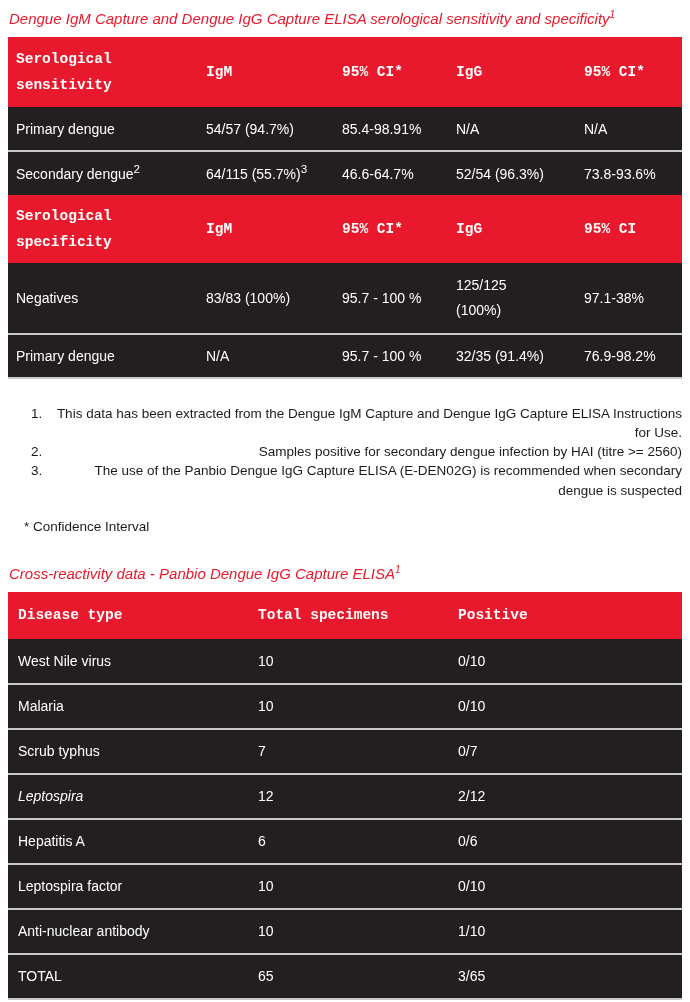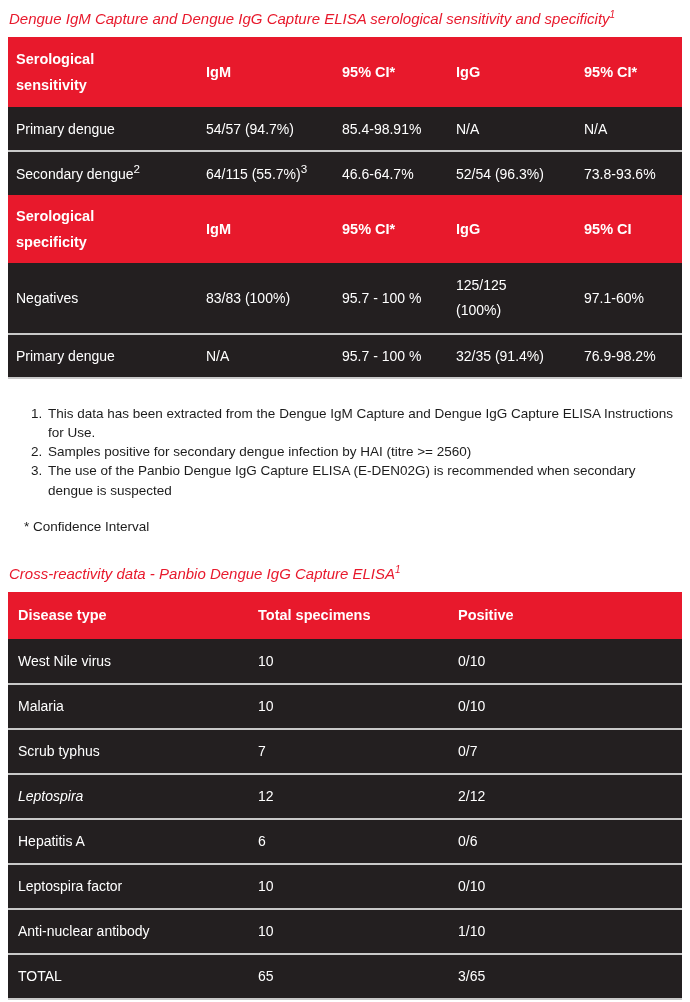--- a/index.html
+++ b/index.html
@@ -30,21 +30,21 @@
   .t2 col.c0{width:240px} .t2 col.c1{width:200px} .t2 col.c2{width:234px}
 
   th, td {
     text-align:left;
     vertical-align:middle;
     font-size:14px;
     padding:0 4px 0 8px;
   }
   .t2 th, .t2 td { padding-left:10px; }
 
-  tr.hdr { background: var(--header_red, #e8192c); color:#ffffff; }
+  tr.hdr { background: var(--header_red, #e8192c); color:#ffffff;font-family:Liberation Mono, monospace; }
   tr.hdr th { font-weight:bold; font-size:14.5px; }
   tr.dark { background: var(--row_dark, #231f20); color:#ffffff; }
   tr.sep > td { border-bottom: 2px solid var(--separator, #c9c9c9); }
 
   .h70 { height:70px; }
   .h68 { height:68px; }
   .h44 { height:44px; }
   .h71 { height:71px; }
   .h47 { height:47px; }
   .h45 { height:45px; }
@@ -54,21 +54,21 @@
   .italic { font-style:italic;margin-top:48px; }
   sup { line-height:0; }
 
   .footnotes {
     margin: 25px 0 0 0;
     padding-left: 38px;
     font-size: 13.5px;
     line-height: 1.42;
     color:#1c1c1c;
   }
-  .footnotes li { padding-left: 2px; }
+  .footnotes li { padding-left: 2px; text-align: right; }
 
   .ci-note {
     margin: 19px 0 0 16px;
     font-size: 13.5px;
     color:#1c1c1c;
   }
 
   .title2 { margin-top: 31px; margin-bottom: 10px; }
 </style>
 </head>
@@ -113,21 +113,21 @@
         <th>IgM</th>
         <th>95% CI*</th>
         <th>IgG</th>
         <th>95% CI</th>
       </tr>
       <tr class="dark sep h71">
         <td>Negatives</td>
         <td>83/83 (100%)</td>
         <td>95.7 - 100 %</td>
         <td><span class="narrow">125/125 (100%)</span></td>
-        <td>97.1-60%</td>
+        <td>97.1-38%</td>
       </tr>
       <tr class="dark sep h44">
         <td>Primary dengue</td>
         <td>N/A</td>
         <td>95.7 - 100 %</td>
         <td>32/35 (91.4%)</td>
         <td>76.9-98.2%</td>
       </tr>
     </tbody>
   </table>

